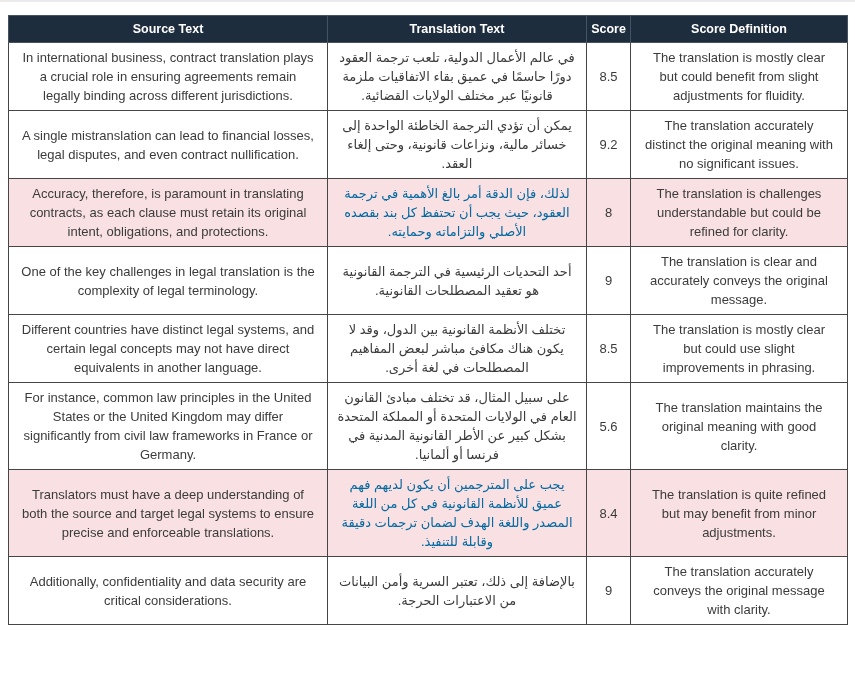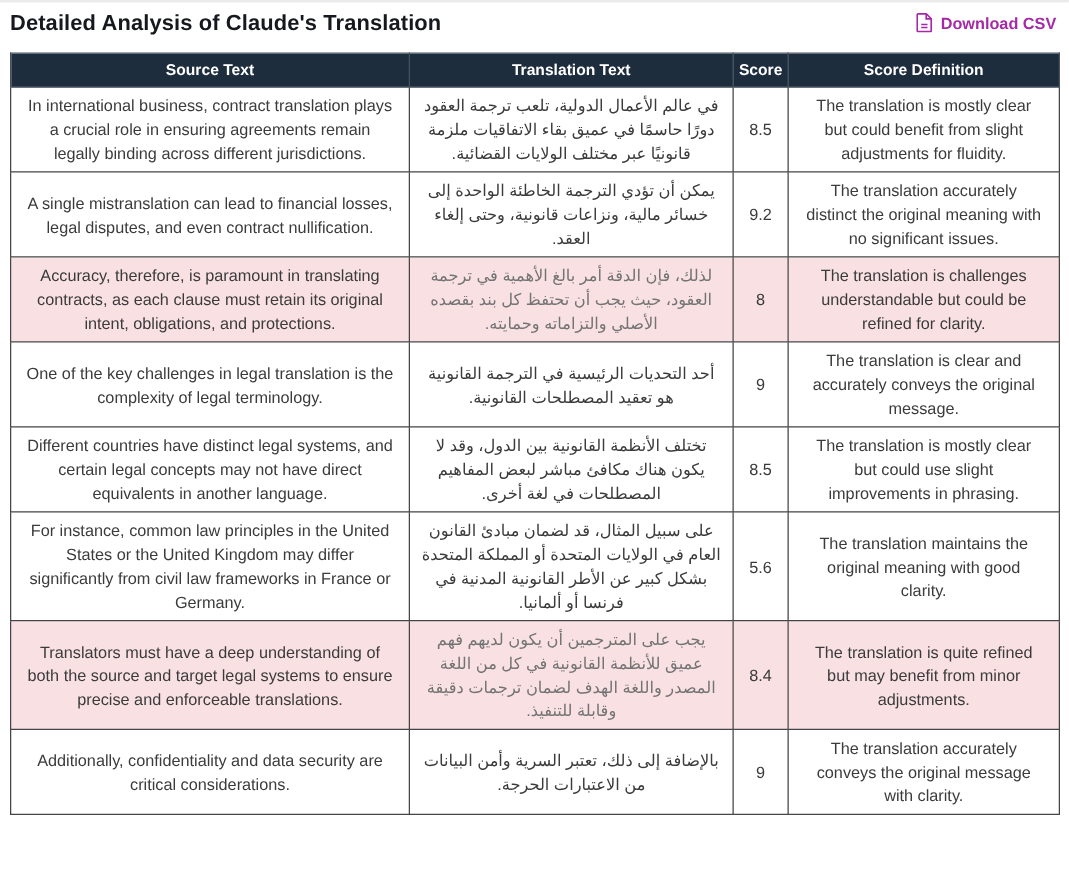--- a/index.html
+++ b/index.html
@@ -79,40 +79,27 @@
     overflow: hidden;
   }
   td.translation-cell {
     direction: rtl;
     font-size: 13px;
     padding: 5px 8px;
   }
   td.score-cell { padding: 5px 2px; }
   tr.row-normal td { background: #ffffff; }
   tr.row-highlight td { background: #f9e1e3; }
-  tr.row-highlight td.translation-cell { color: #737373; }
+  tr.row-highlight td.translation-cell { color: #0369a1; }
 </style>
 </head>
 <body>
 
 <div class="page">
 
-  <div class="header-row">
-    <h1 class="page-title">Detailed Analysis of Claude's Translation</h1>
-    <a class="download-link">
-      <span>
-        <svg width="13" height="16" viewBox="0 0 13 16" fill="none">
-          <path d="M1.5 1 H8 L12 5 V14.5 A0.8 0.8 0 0 1 11.2 15.3 H1.5 A0.8 0.8 0 0 1 0.7 14.5 V1.8 A0.8 0.8 0 0 1 1.5 1 Z" stroke="#a52aa5" stroke-width="1.4" fill="none"></path>
-          <path d="M8 1 V5 H12" stroke="#a52aa5" stroke-width="1.4" fill="none"></path>
-          <path d="M4 9.5 H9 M4 12 H9" stroke="#a52aa5" stroke-width="1.2"></path>
-        </svg>
-      </span>
-      <span>Download CSV</span>
-    </a>
-  </div>
 
 
   <table class="analysis">
     <colgroup>
       <col class="c-source">
         <col class="c-trans">
         <col class="c-score">
         <col class="c-def">
     </colgroup>
     <thead>
@@ -149,21 +136,21 @@
           <td class="definition-cell">The translation is clear and accurately conveys the original message.</td>
         </tr>
         <tr class="row-normal">
           <td class="source-cell">Different countries have distinct legal systems, and certain legal concepts may not have direct equivalents in another language.</td>
           <td class="translation-cell">تختلف الأنظمة القانونية بين الدول، وقد لا يكون هناك مكافئ مباشر لبعض المفاهيم المصطلحات في لغة أخرى.</td>
           <td class="score-cell">8.5</td>
           <td class="definition-cell">The translation is mostly clear but could use slight improvements in phrasing.</td>
         </tr>
         <tr class="row-normal">
           <td class="source-cell">For instance, common law principles in the United States or the United Kingdom may differ significantly from civil law frameworks in France or Germany.</td>
-          <td class="translation-cell">على سبيل المثال، قد لضمان مبادئ القانون العام في الولايات المتحدة أو المملكة المتحدة بشكل كبير عن الأطر القانونية المدنية في فرنسا أو ألمانيا.</td>
+          <td class="translation-cell">على سبيل المثال، قد تختلف مبادئ القانون العام في الولايات المتحدة أو المملكة المتحدة بشكل كبير عن الأطر القانونية المدنية في فرنسا أو ألمانيا.</td>
           <td class="score-cell">5.6</td>
           <td class="definition-cell">The translation maintains the original meaning with good clarity.</td>
         </tr>
         <tr class="row-highlight">
           <td class="source-cell">Translators must have a deep understanding of both the source and target legal systems to ensure precise and enforceable translations.</td>
           <td class="translation-cell">يجب على المترجمين أن يكون لديهم فهم عميق للأنظمة القانونية في كل من اللغة المصدر واللغة الهدف لضمان ترجمات دقيقة وقابلة للتنفيذ.</td>
           <td class="score-cell">8.4</td>
           <td class="definition-cell">The translation is quite refined but may benefit from minor adjustments.</td>
         </tr>
         <tr class="row-normal">

